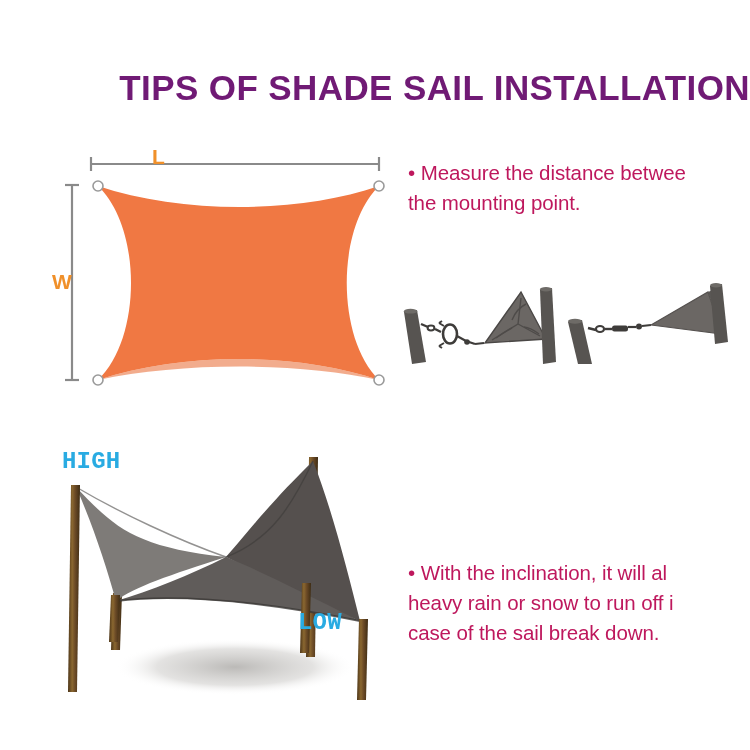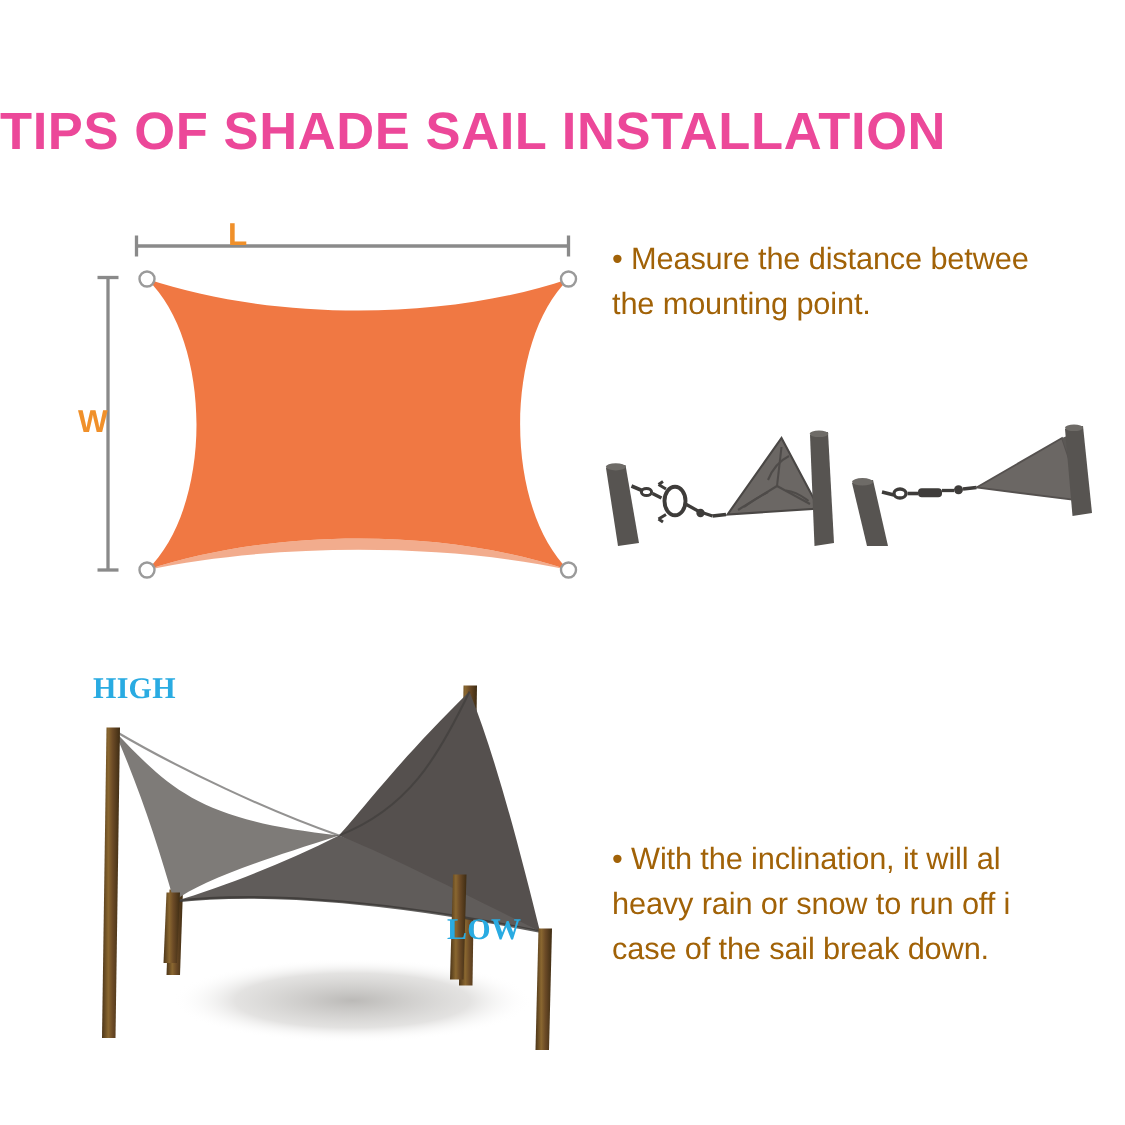--- a/index.html
+++ b/index.html
@@ -18,25 +18,25 @@
     background: #ffffff;
     overflow: hidden;
   }
 
   
   #title {
     position: absolute;
     left: 0;
     top: 68px;
     width: 750px;
-    text-align: left;
+    text-align: right;
     font-size: 35px;
     font-weight: bold;
     letter-spacing: 0.4px;
-    color: #ec4899;
+    color: #701a75;
     font-family: "Liberation Sans", sans-serif;
   }
 
   
   .panel { position: absolute; }
 
   
   #sail-rect-panel { left: 62px; top: 140px; width: 340px; height: 255px; }
 
   
@@ -49,42 +49,42 @@
   }
   #label-L { left: 152px; top: 145px; }
   #label-W { left: 52px;  top: 270px; }
 
   
   .text-block {
     position: absolute;
     font-family: "Liberation Sans", sans-serif;
     font-size: 20.5px;
     line-height: 30px;
-    color: #a16207;
+    color: #be185d;
     white-space: pre;
     letter-spacing: -0.1px;
   }
   #text-measure  { left: 408px; top: 158px; }
   #text-fix      { left: 408px; top: 232px; }
   #text-better   { left: 408px; top: 463px; }
   #text-incline  { left: 408px; top: 558px; }
 
   
   #hardware-left  { left: 400px; top: 282px; width: 180px; height: 82px; }
   #hardware-right { left: 558px; top: 282px; width: 192px; height: 82px; }
 
   
   #canopy-panel { left: 30px; top: 435px; width: 390px; height: 285px; }
 
   .scene-label {
     position: absolute;
     color: #29ABE2;
     font-weight: bold;
-    font-size: 20px;
-    font-family: Liberation Serif, serif;
+    font-size: 24px;
+    font-family: Liberation Mono, monospace;
     letter-spacing: 0.2px;
   }
   #label-high { left: 62px;  top: 448px; }
   #label-low  { left: 298px; top: 609px; }
 
   svg { display: block; overflow: visible; }
 </style>
 </head>
 <body>
 

